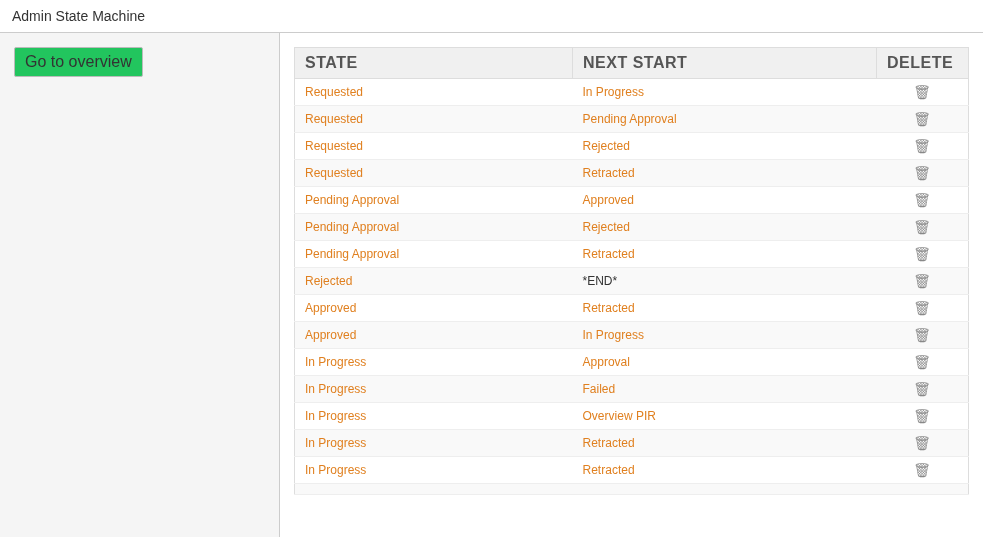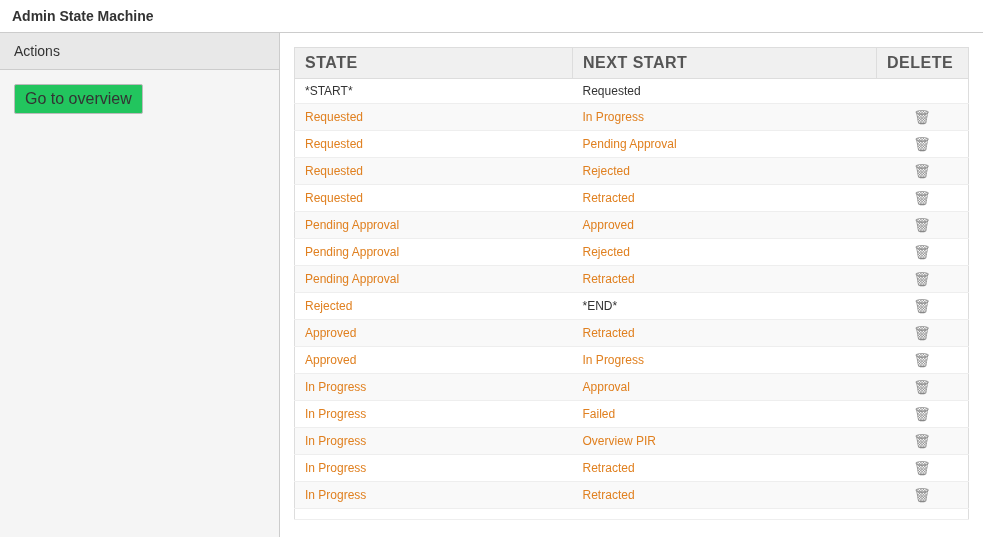--- a/index.html
+++ b/index.html
@@ -2,21 +2,21 @@
 <html><head>
   <meta charset="utf-8">
   <style>
     * { box-sizing: border-box; margin: 0; padding: 0; }
     body { font-family: Arial, sans-serif; font-size: 13px; background: #fff; color: #333; }
     
     .page-header {
       background: #fff;
       padding: 8px 12px;
       border-bottom: 1px solid #ccc;
-      font-weight: bold;
+      font-weight: normal;
       font-size: 14px;
     }
 
     .main-layout {
       display: flex;
       height: calc(100vh - 36px);
     }
 
     .sidebar {
       width: 280px;
@@ -118,46 +118,38 @@
   </style>
 </head>
 <body>
 
 <div class="page-header">
   <span>Admin State Machine</span>
 </div>
 
 <div class="main-layout">
   <div class="sidebar">
-    <div class="sidebar-actions-header">
-      <span>Actions</span>
-    </div>
     <div class="sidebar-content">
       <button class="btn-overview">
         <span>Go to overview</span>
       </button>
     </div>
   </div>
 
   <div class="content-area">
 
     <table class="state-table">
       <thead>
         <tr>
           <th>STATE</th>
           <th>NEXT START</th>
           <th class="delete-col">DELETE</th>
         </tr>
       </thead>
       <tbody id="table-body">
-      <tr>
-            <td><span class="static-state">*START*</span></td>
-            <td><span class="static-state">Requested</span></td>
-            <td class="delete-col"></td>
-          </tr>
           <tr>
             <td><a href="#" class="state-link">Requested</a></td>
             <td><a href="#" class="next-state-link">In Progress</a></td>
             <td class="delete-col"><span class="delete-icon">🗑</span></td>
           </tr>
           <tr>
             <td><a href="#" class="state-link">Requested</a></td>
             <td><a href="#" class="next-state-link">Pending Approval</a></td>
             <td class="delete-col"><span class="delete-icon">🗑</span></td>
           </tr>

